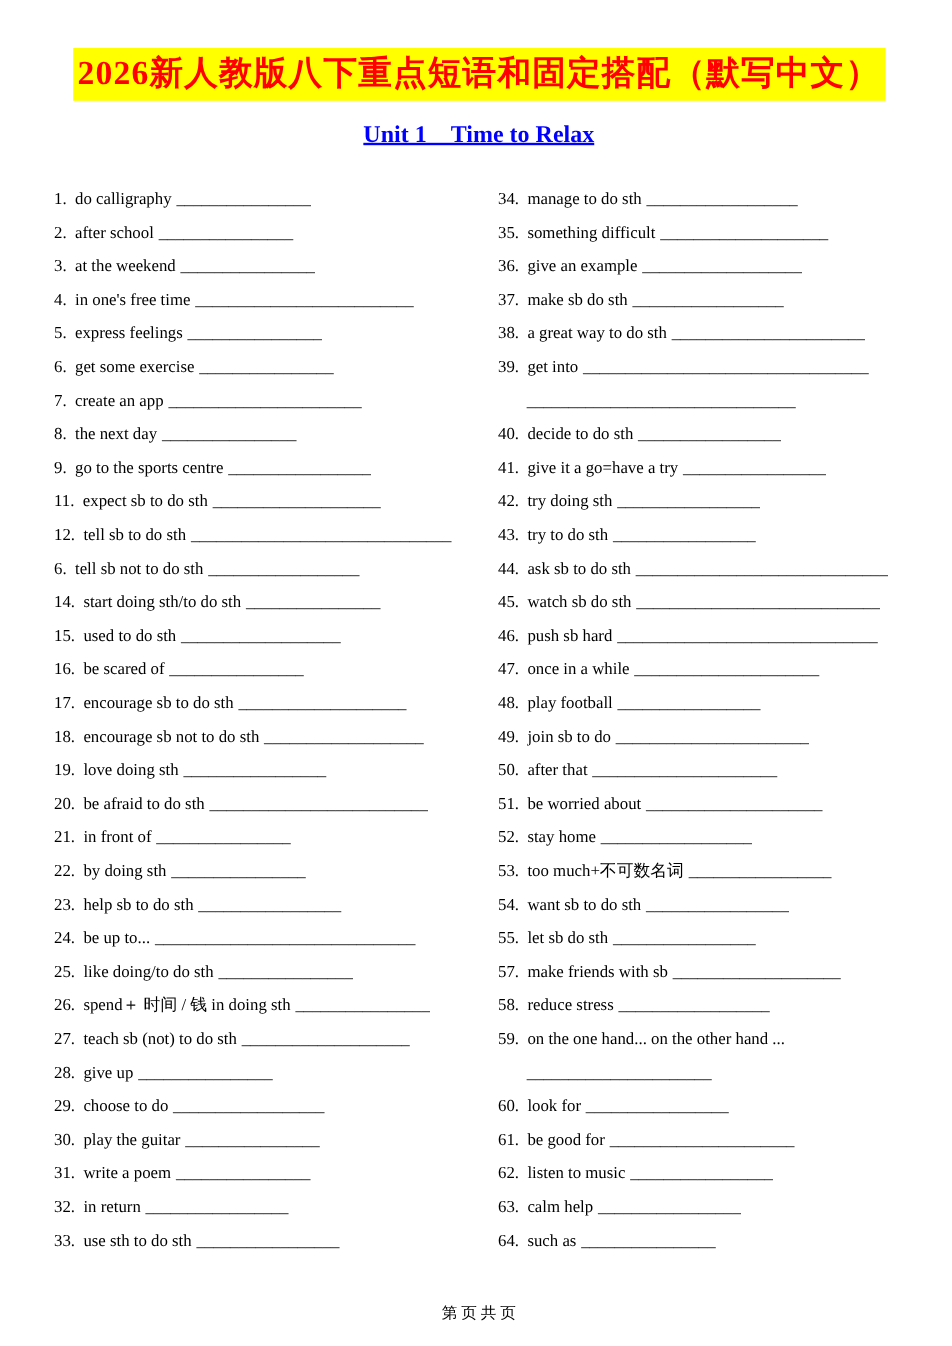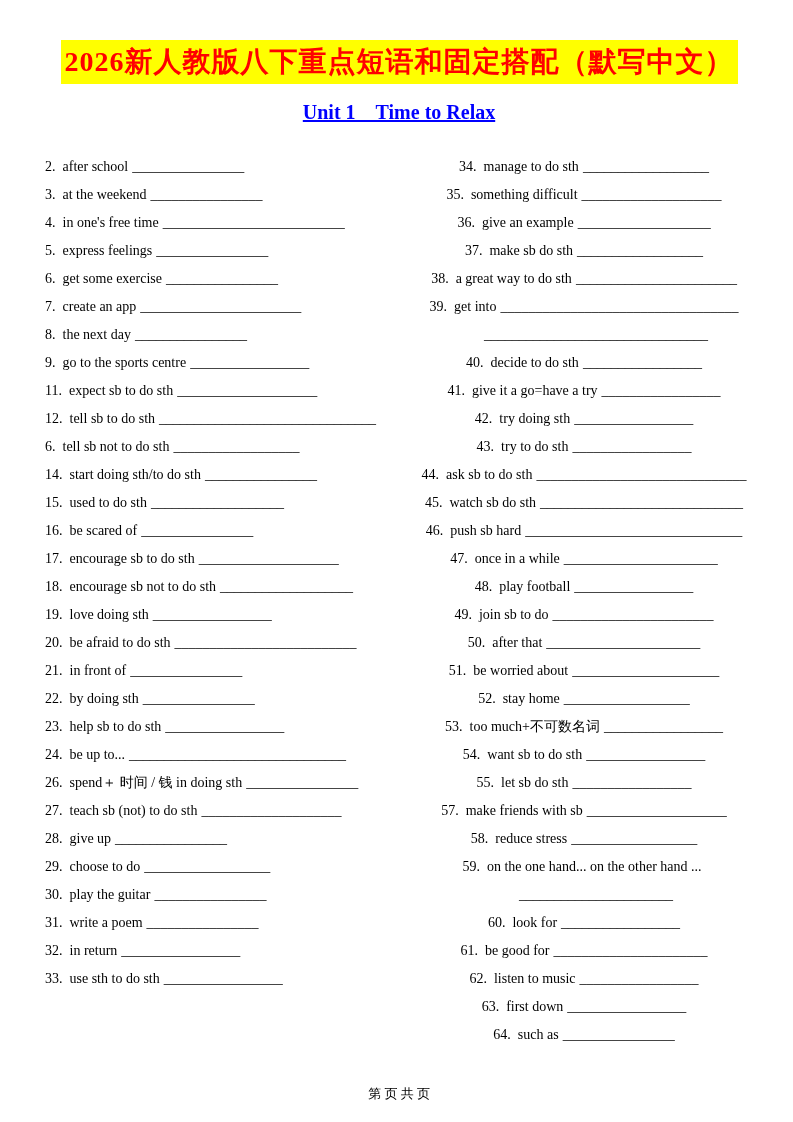--- a/index.html
+++ b/index.html
@@ -44,21 +44,20 @@
     display: flex;
     margin-top: 28px;
     flex: 0 0 auto;
   }
   .col {
     width: 50%;
     box-sizing: border-box;
   }
   .col.right {
     padding-left: 16px;
-    text-align: center;
   }
   .row {
     font-size: 14px;
     line-height: 28px;
     height: 28px;
     white-space: nowrap;
     overflow: hidden;
   }
   .row.cont {
     padding-left: 24px;
@@ -84,20 +83,21 @@
 <body>
 
 <div class="page">
   <div class="title-wrap">
     <span class="title" style="color: rgb(255, 0, 0); background-color: rgb(255, 255, 0);">2026新人教版八下重点短语和固定搭配（默写中文）</span>
   </div>
   <div class="subtitle" style="color: rgb(0, 0, 255); text-decoration: underline;">Unit 1　Time to Relax</div>
 
   <div class="list">
     <div class="col left" id="col-left">
+        <div class="row"><span class="num">1.</span><span class="txt">do calligraphy</span><span class="blank">________________</span></div>
         <div class="row"><span class="num">2.</span><span class="txt">after school</span><span class="blank">________________</span></div>
         <div class="row"><span class="num">3.</span><span class="txt">at the weekend</span><span class="blank">________________</span></div>
         <div class="row"><span class="num">4.</span><span class="txt">in one's free time</span><span class="blank">__________________________</span></div>
         <div class="row"><span class="num">5.</span><span class="txt">express feelings</span><span class="blank">________________</span></div>
         <div class="row"><span class="num">6.</span><span class="txt">get some exercise</span><span class="blank">________________</span></div>
         <div class="row"><span class="num">7.</span><span class="txt">create an app</span><span class="blank">_______________________</span></div>
         <div class="row"><span class="num">8.</span><span class="txt">the next day</span><span class="blank">________________</span></div>
         <div class="row"><span class="num">9.</span><span class="txt">go to the sports centre</span><span class="blank">_________________</span></div>
         <div class="row"><span class="num">11.</span><span class="txt">expect sb to do sth</span><span class="blank">____________________</span></div>
         <div class="row"><span class="num">12.</span><span class="txt">tell sb to do sth</span><span class="blank">_______________________________</span></div>
@@ -106,20 +106,21 @@
         <div class="row"><span class="num">15.</span><span class="txt">used to do sth</span><span class="blank">___________________</span></div>
         <div class="row"><span class="num">16.</span><span class="txt">be scared of</span><span class="blank">________________</span></div>
         <div class="row"><span class="num">17.</span><span class="txt">encourage sb to do sth</span><span class="blank">____________________</span></div>
         <div class="row"><span class="num">18.</span><span class="txt">encourage sb not to do sth</span><span class="blank">___________________</span></div>
         <div class="row"><span class="num">19.</span><span class="txt">love doing sth</span><span class="blank">_________________</span></div>
         <div class="row"><span class="num">20.</span><span class="txt">be afraid to do sth</span><span class="blank">__________________________</span></div>
         <div class="row"><span class="num">21.</span><span class="txt">in front of</span><span class="blank">________________</span></div>
         <div class="row"><span class="num">22.</span><span class="txt">by doing sth</span><span class="blank">________________</span></div>
         <div class="row"><span class="num">23.</span><span class="txt">help sb to do sth</span><span class="blank">_________________</span></div>
         <div class="row"><span class="num">24.</span><span class="txt">be up to...</span><span class="blank">_______________________________</span></div>
+        <div class="row"><span class="num">25.</span><span class="txt">like doing/to do sth</span><span class="blank">________________</span></div>
         <div class="row"><span class="num">26.</span><span class="txt">spend＋ 时间 / 钱  in doing sth</span><span class="blank">________________</span></div>
         <div class="row"><span class="num">27.</span><span class="txt">teach sb (not) to do sth</span><span class="blank">____________________</span></div>
         <div class="row"><span class="num">28.</span><span class="txt">give up</span><span class="blank">________________</span></div>
         <div class="row"><span class="num">29.</span><span class="txt">choose to do</span><span class="blank">__________________</span></div>
         <div class="row"><span class="num">30.</span><span class="txt">play the guitar</span><span class="blank">________________</span></div>
         <div class="row"><span class="num">31.</span><span class="txt">write a poem</span><span class="blank">________________</span></div>
         <div class="row"><span class="num">32.</span><span class="txt">in return</span><span class="blank">_________________</span></div>
         <div class="row"><span class="num">33.</span><span class="txt">use sth to do sth</span><span class="blank">_________________</span></div>
       </div>
     <div class="col right" id="col-right">
@@ -146,19 +147,19 @@
         <div class="row"><span class="num">53.</span><span class="txt">too much+不可数名词</span><span class="blank">_________________</span></div>
         <div class="row"><span class="num">54.</span><span class="txt">want sb to do sth</span><span class="blank">_________________</span></div>
         <div class="row"><span class="num">55.</span><span class="txt">let sb do sth</span><span class="blank">_________________</span></div>
         <div class="row"><span class="num">57.</span><span class="txt">make friends with sb</span><span class="blank">____________________</span></div>
         <div class="row"><span class="num">58.</span><span class="txt">reduce stress</span><span class="blank">__________________</span></div>
         <div class="row"><span class="num">59.</span><span class="txt">on the one hand... on the other hand ...</span><span class="blank"></span></div>
         <div class="row cont"><span class="blank">______________________</span></div>
         <div class="row"><span class="num">60.</span><span class="txt">look for</span><span class="blank">_________________</span></div>
         <div class="row"><span class="num">61.</span><span class="txt">be good for</span><span class="blank">______________________</span></div>
         <div class="row"><span class="num">62.</span><span class="txt">listen to music</span><span class="blank">_________________</span></div>
-        <div class="row"><span class="num">63.</span><span class="txt">first down</span><span class="blank">_________________</span></div>
+        <div class="row"><span class="num">63.</span><span class="txt">calm help</span><span class="blank">_________________</span></div>
         <div class="row"><span class="num">64.</span><span class="txt">such as</span><span class="blank">________________</span></div>
       </div>
   </div>
 
   <div class="footer">第 页 共 页</div>
 </div>
 
 </body></html>

